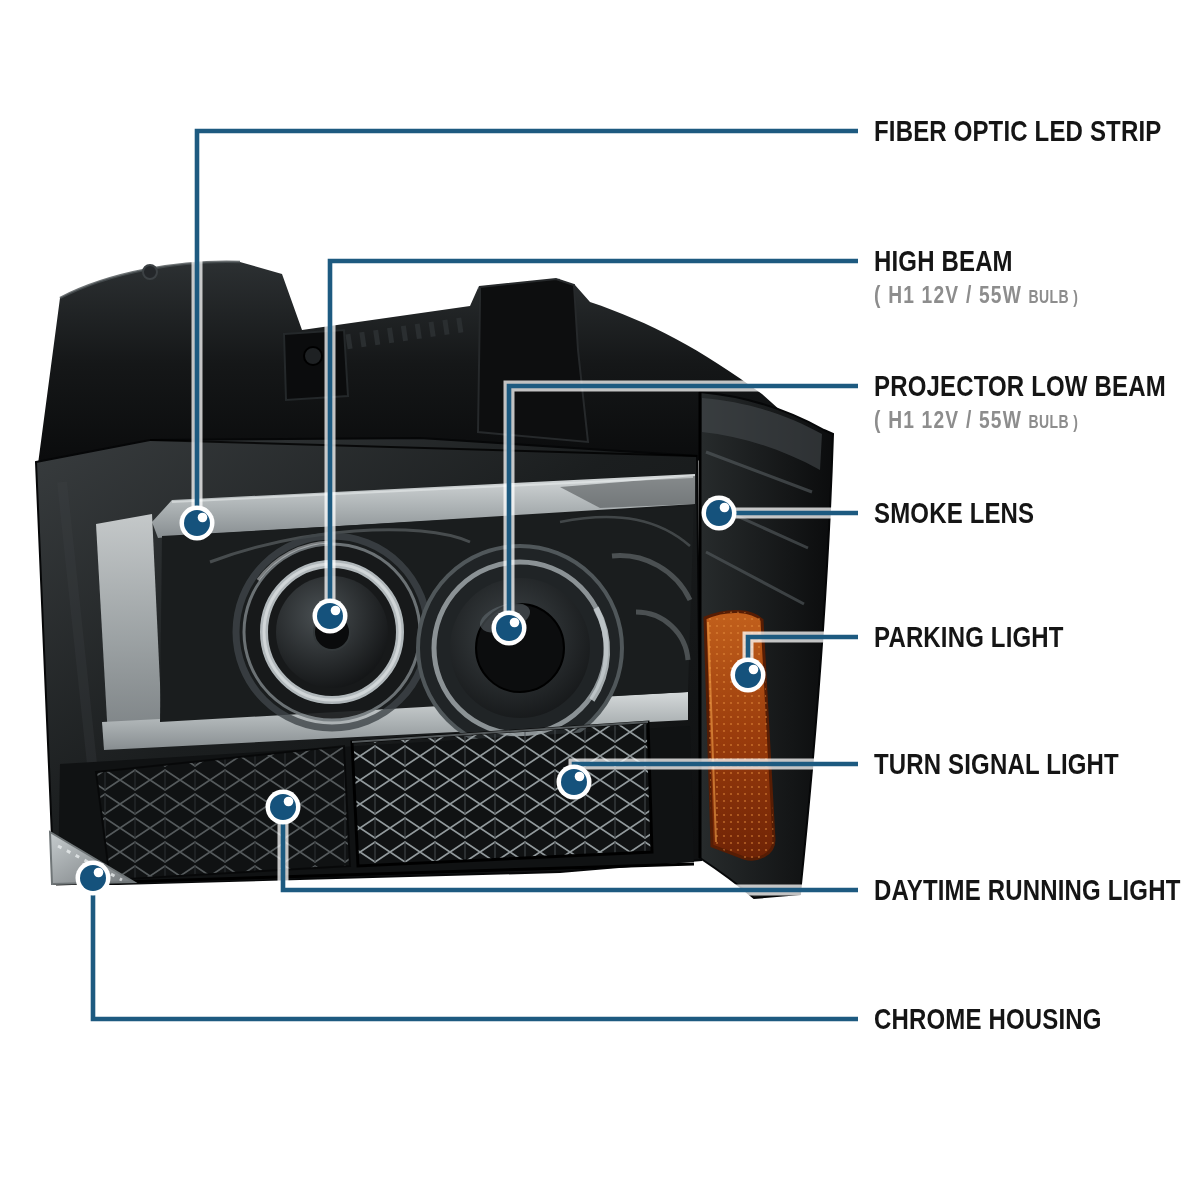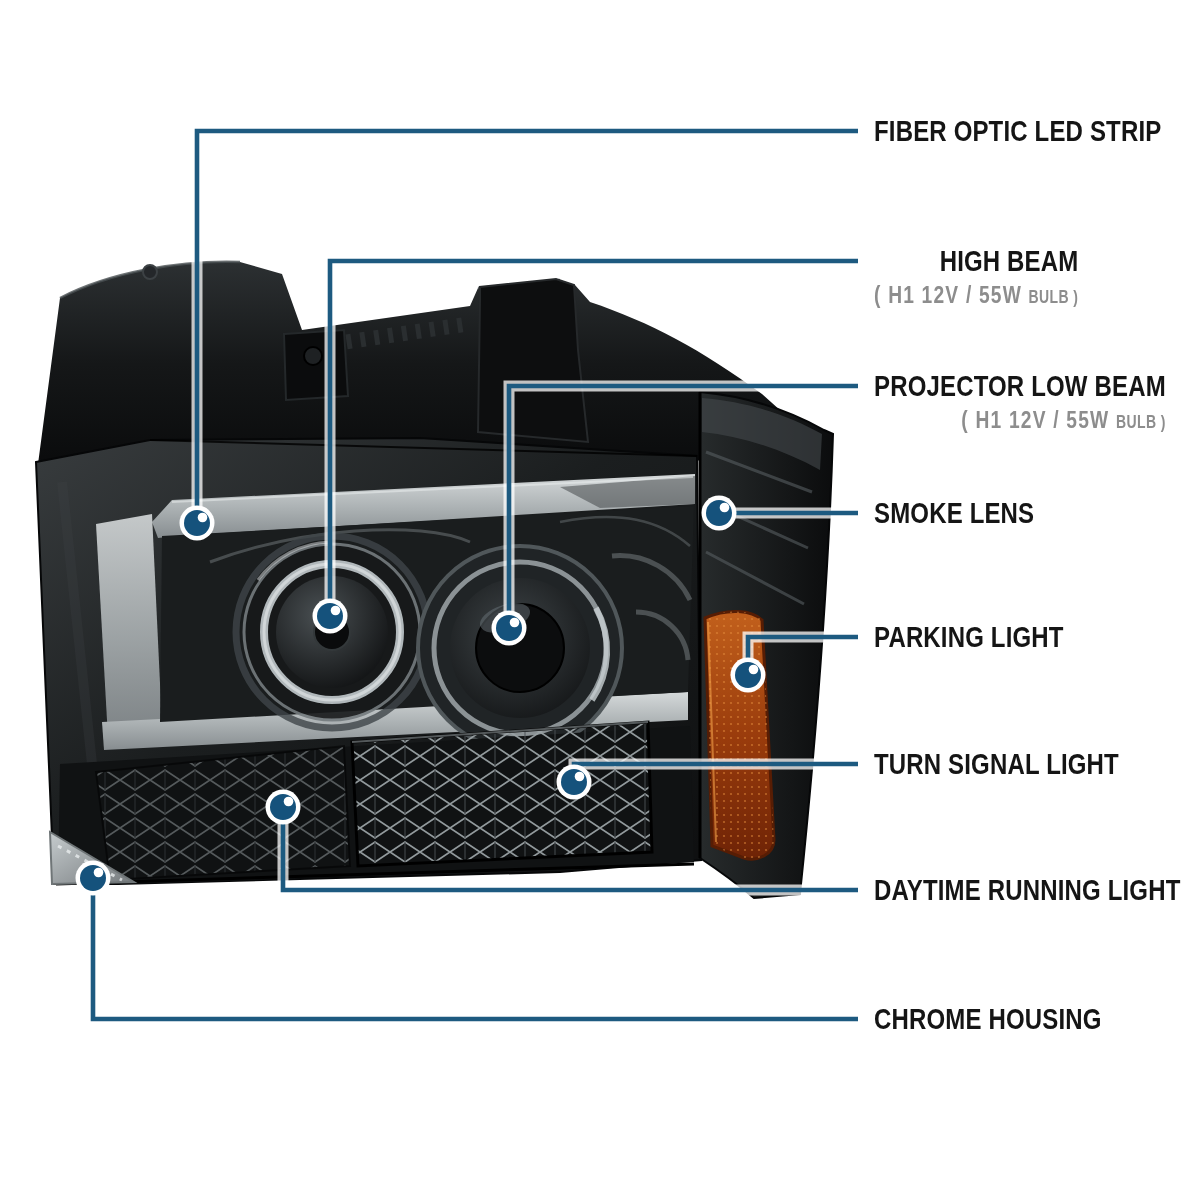--- a/index.html
+++ b/index.html
@@ -1,17 +1,17 @@
 <!DOCTYPE html>
 <html><head>
 <meta charset="utf-8">
 <style>
   html,body{margin:0;padding:0;background:#ffffff;}
   #canvas{position:relative;width:1200px;height:1200px;background:#ffffff;overflow:hidden;
-          font-family:"Liberation Sans",sans-serif;text-align:right;}
+          font-family:"Liberation Sans",sans-serif;}
   #diagram-svg{position:absolute;left:0;top:0;}
   .casing{fill:none;stroke:rgba(255,255,255,0.75);stroke-width:11;stroke-linejoin:miter;stroke-linecap:butt;}
   .core{fill:none;stroke:#1d5a80;stroke-width:4.6;stroke-linejoin:miter;stroke-linecap:butt;}
   .dot-outer{fill:#ffffff;}
   .dot-inner{fill:#15527c;}
   .dot-hl{fill:#ffffff;}
   .callout-label{position:absolute;left:874px;transform:scaleX(0.8);transform-origin:left top;
                  white-space:nowrap;font-weight:bold;color:#151515;}
   .cl-main{font-size:30px;line-height:34px;letter-spacing:0.2px;}
   .cl-spec{font-size:24px;line-height:33px;color:#8d8d8d;letter-spacing:1.5px;}

